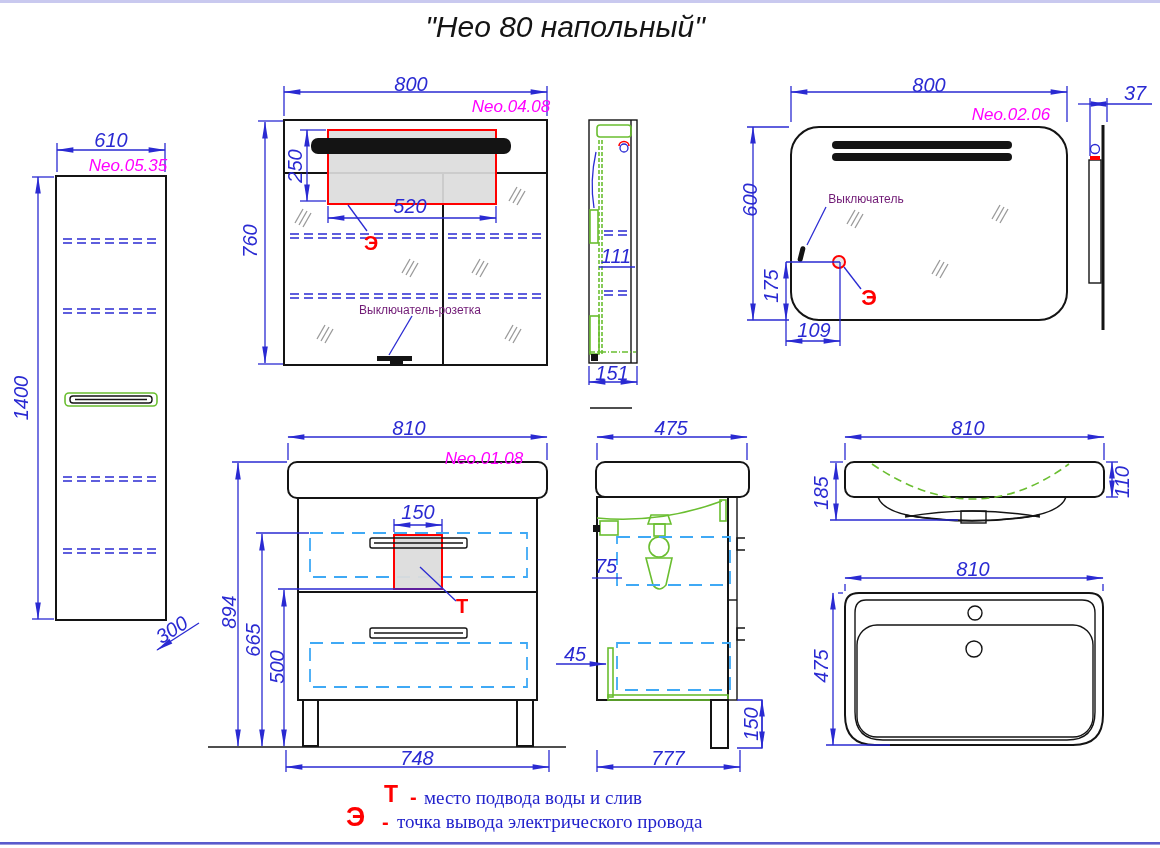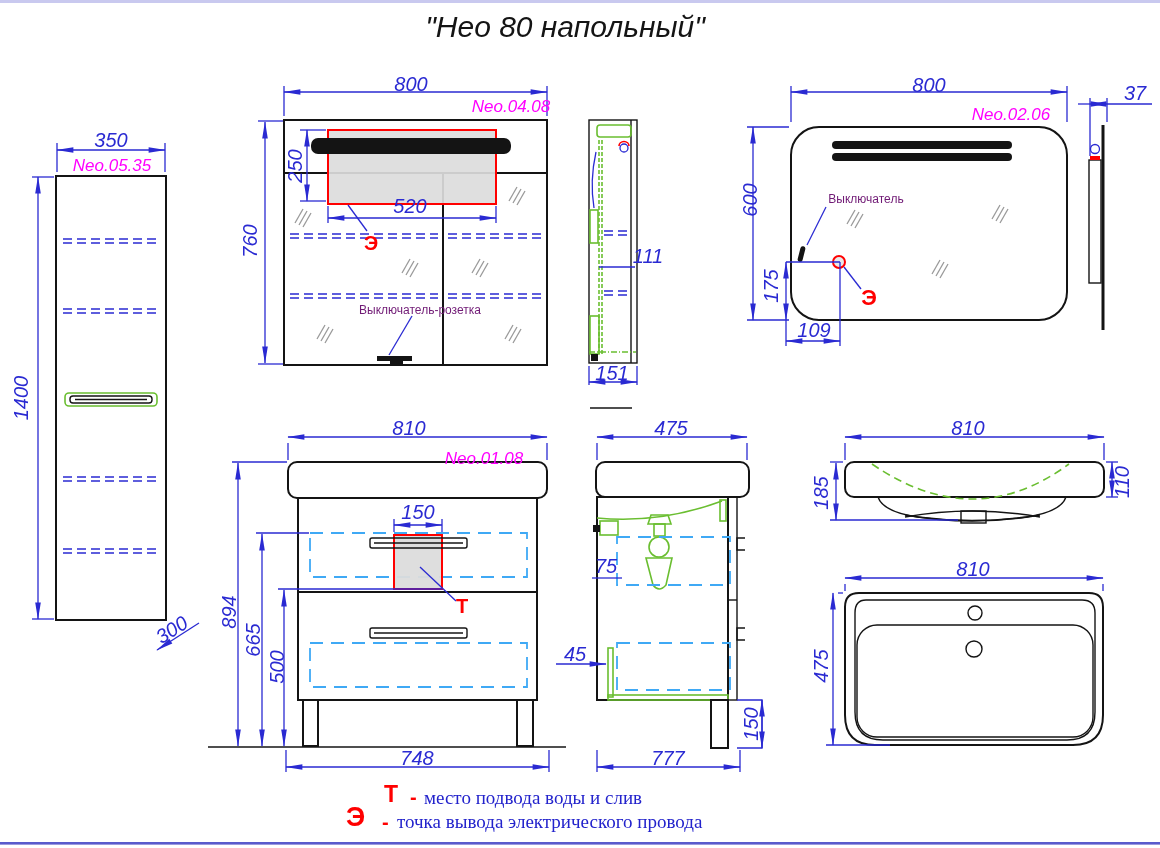--- a/index.html
+++ b/index.html
@@ -266,34 +266,34 @@
         <line class="b" x1="1103" y1="584" x2="1103" y2="591"></line>
     <line class="dm" x1="845" y1="578" x2="1103" y2="578"></line>
     <line class="b" x1="826" y1="745" x2="890" y2="745"></line>
     <line class="b" x1="838" y1="593" x2="843" y2="593"></line>
     <line class="dm" x1="833" y1="593" x2="833" y2="745"></line>
   </g>
 </svg>
 
 <div class="lbl title" style="left:565px;top:27px;">"Нео 80 напольный"</div>
 
-<div class="lbl dim" style="left:111px;top:140px;">350</div>
-<div class="lbl model" style="left:112px;top:166px;">Neo.05.35</div>
+<div class="lbl dim" style="left:111px;top:140px;">610</div>
+<div class="lbl model" style="left:128px;top:166px;">Neo.05.35</div>
 <div class="lbl dim v" style="left:21px;top:398px;">1400</div>
 <div class="lbl dim d33" style="left:172px;top:630px;">300</div>
 
 <div class="lbl dim" style="left:411px;top:84px;">800</div>
 <div class="lbl model" style="left:483px;top:107px;margin-left:28px;">Neo.04.08</div>
 <div class="lbl dim v" style="left:295px;top:166px;">250</div>
 <div class="lbl dim" style="left:410px;top:206px;">520</div>
 <div class="lbl dim v" style="left:250px;top:241px;">760</div>
 <div class="lbl mark" style="left:371px;top:243px;">Э</div>
 <div class="lbl redsm" style="left:420px;top:310px;">Выключатель-розетка</div>
 
-<div class="lbl dim" style="left:616px;top:256px;margin-left:32px;">111</div>
+<div class="lbl dim" style="left:616px;top:256px;">111</div>
 <div class="lbl dim" style="left:612px;top:373px;">151</div>
 
 <div class="lbl dim" style="left:929px;top:85px;">800</div>
 <div class="lbl model" style="left:1011px;top:115px;">Neo.02.06</div>
 <div class="lbl redsm" style="left:866px;top:199px;">Выключатель</div>
 <div class="lbl mark big" style="left:869px;top:298px;">Э</div>
 <div class="lbl dim v" style="left:750px;top:200px;">600</div>
 <div class="lbl dim v" style="left:771px;top:286px;">175</div>
 <div class="lbl dim" style="left:814px;top:330px;">109</div>
 <div class="lbl dim" style="left:1135px;top:93px;">37</div>

